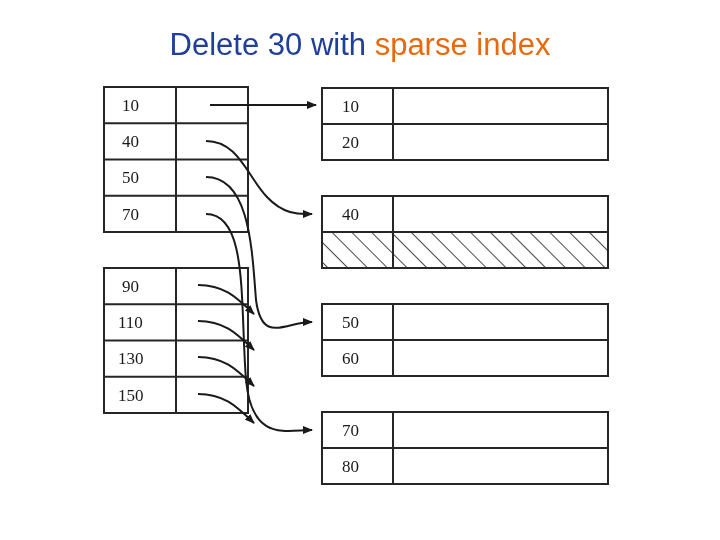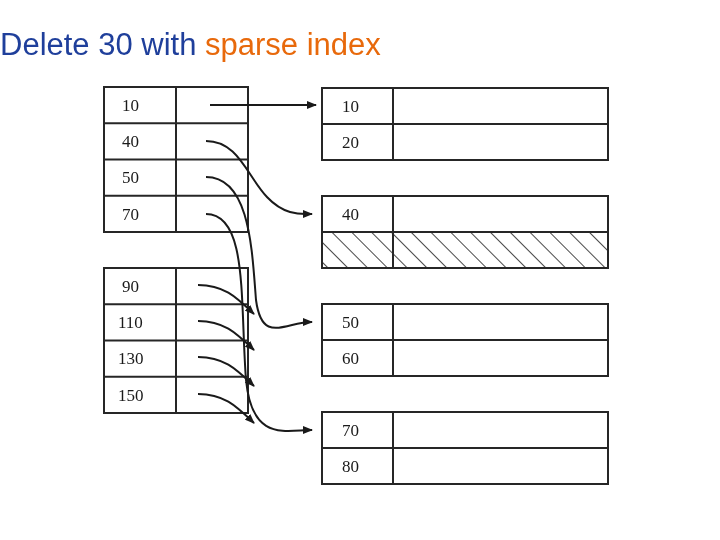--- a/index.html
+++ b/index.html
@@ -18,21 +18,21 @@
     position: relative;
     width: 720px;
     height: 540px;
     background: #ffffff;
   }
   #title {
     position: absolute;
     left: 0;
     top: 26px;
     width: 720px;
-    text-align: left;
+    text-align: center;
     font-family: "Liberation Sans", sans-serif;
     font-size: 31px;
     font-weight: normal;
     line-height: 38px;
     white-space: nowrap;
   }
   #title .t-main { color: #1F3F9B; }
   #title .t-accent { color: #E8690B; }
 
   #diagram {

